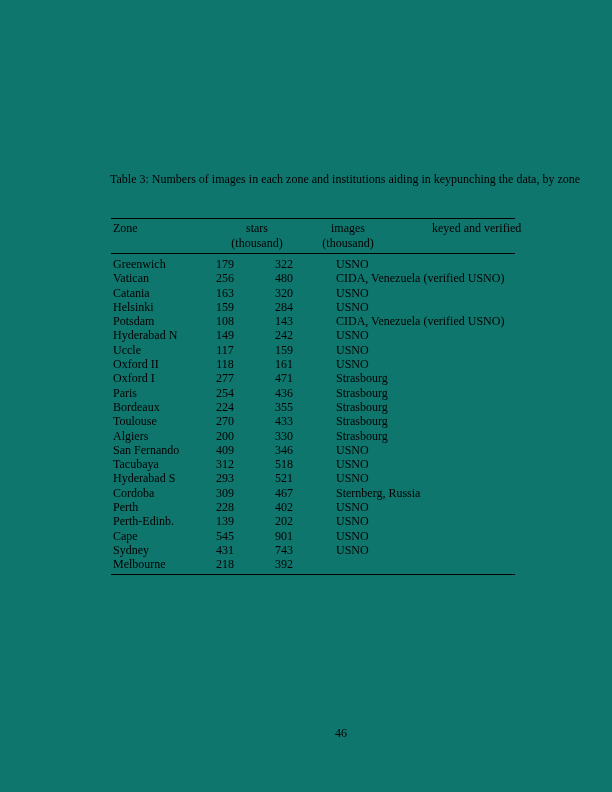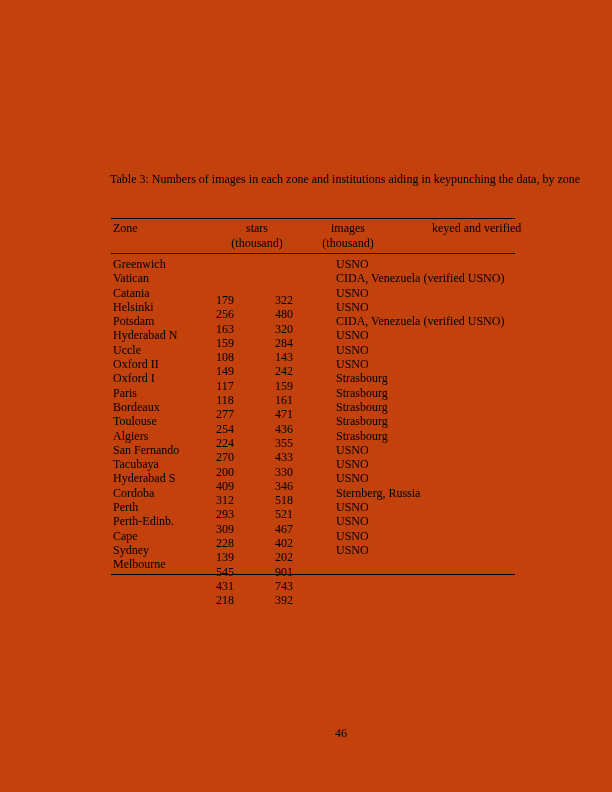--- a/index.html
+++ b/index.html
@@ -1,21 +1,21 @@
 <!DOCTYPE html>
 <html><head>
 <meta charset="utf-8">
 <style>
   * { margin: 0; padding: 0; box-sizing: border-box; }
   html, body { background: #ffffff; }
   .page {
     position: relative;
     width: 612px;
     height: 792px;
-    background: #c2410c;
+    background: #0f766e;
     color: #000000;
     font-family: "Liberation Serif", "DejaVu Serif", serif;
     font-size: 12px;
     overflow: hidden;
   }
   .caption {
     position: absolute;
     left: 110px;
     top: 172px;
     width: 476px;
@@ -38,21 +38,21 @@
   }
   .tbody { padding: 3px 0 2px 0; }
   .trow {
     display: grid;
     grid-template-columns: 84px 60px 58px 202px;
     height: 14.3px;
     line-height: 14.3px;
     white-space: nowrap;
   }
   .c1 { padding-left: 2px; }
-  .c2, .c3 { text-align: center; margin-top: 36px; }
+  .c2, .c3 { text-align: center; }
   .c4 { padding-left: 23px; }
   .hcell2 { text-align: center; }
   .pageno {
     position: absolute;
     left: 110px;
     top: 726px;
     width: 462px;
     text-align: center;
     line-height: 15px;
   }

